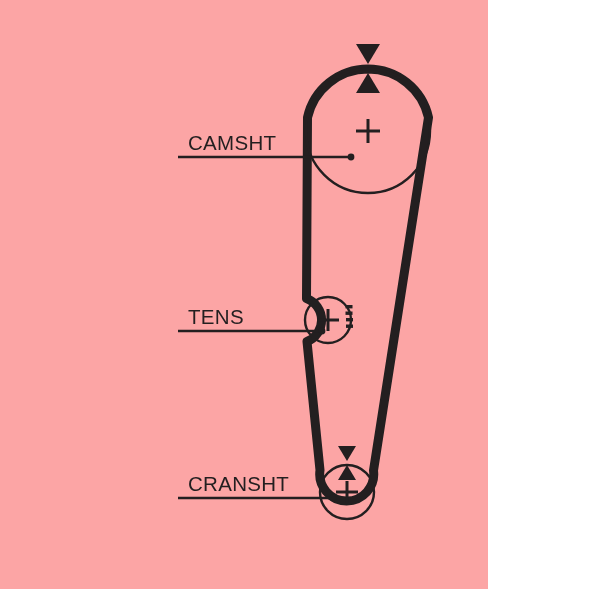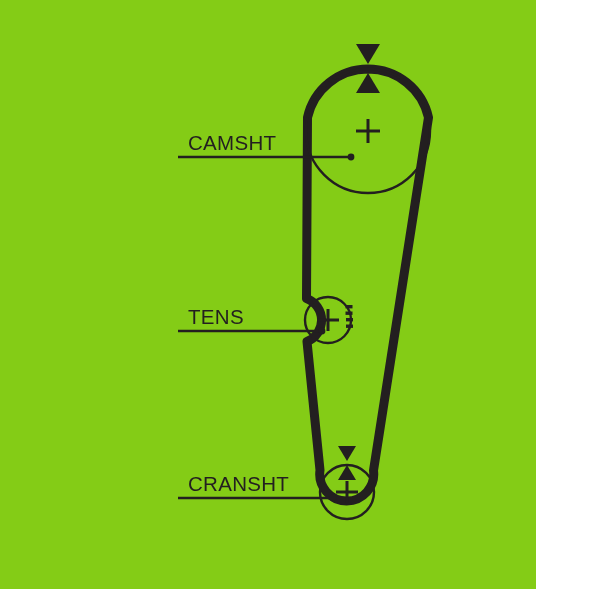--- a/index.html
+++ b/index.html
@@ -9,23 +9,23 @@
     background: #ffffff;
   }
   body {
     width: 600px;
     height: 589px;
     font-family: "Liberation Sans", sans-serif;
     overflow: hidden;
   }
   #diagram-root {
     position: relative;
-    width: 536px;
+    width: 488px;
     height: 589px;
-    background: #84cc16;
+    background: #fca5a5;
   }
   svg#belt-diagram {
     display: block;
     width: 600px;
     height: 589px;
   }
   .belt-path {
     fill: none;
     stroke: #231f20;
     stroke-width: 9;

